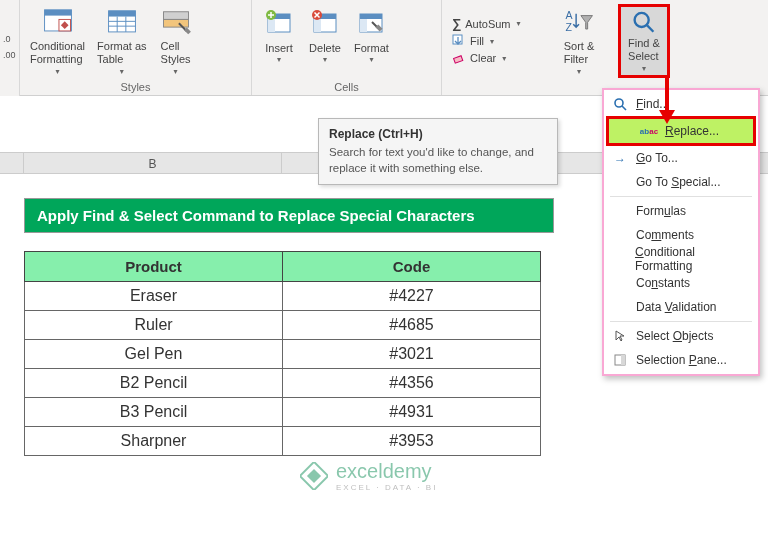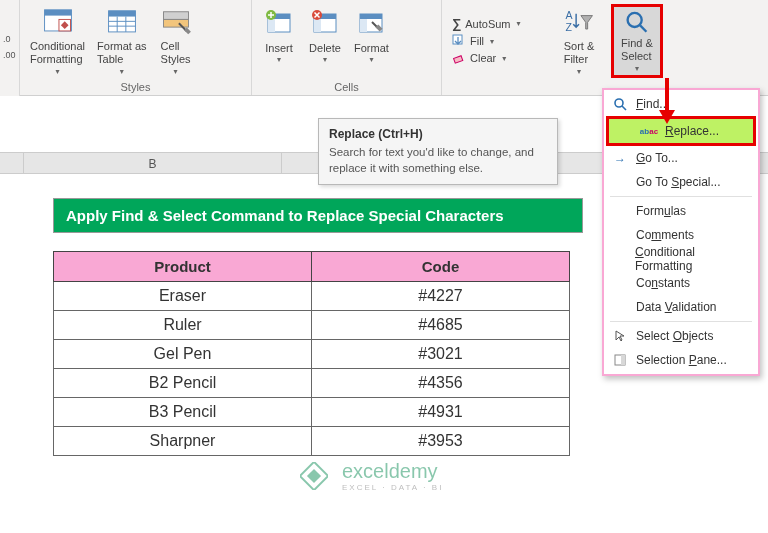--- a/index.html
+++ b/index.html
@@ -39,29 +39,29 @@
 .dropdown-sep { height: 1px; background: #e0e0e0; margin: 2px 6px; }
 
 
 .red-arrow { position: absolute; left: 656px; top: 78px; z-index: 60; }
 
 
 .colhdr { position: absolute; left: 0; top: 152px; width: 768px; height: 22px; background: #e6e6e6; border-top: 1px solid #ccc; border-bottom: 1px solid #ccc; display: flex; }
 .colhdr .ch { border-right: 1px solid #ccc; text-align: center; font-size: 12px; color: #555; line-height: 22px; }
 
 
-.sheet { position: absolute; left: 0; top: 174px; width: 768px; padding-left: 29px; }
+.sheet { position: absolute; left: 0; top: 174px; width: 768px; }
 .title-row { margin: 24px 0 0 24px; }
 .title-cell { background: #00a65a; color: #fff; font-weight: bold; font-size: 15px; padding: 8px 12px; width: 530px; border: 1px solid #999; }
 .tbl { margin: 18px 0 0 24px; border-collapse: collapse; }
-.tbl th { background: #f9a8d4; border: 1.5px solid #444; padding: 6px 10px; font-size: 15px; font-weight: bold; width: 258px; }
+.tbl th { background: #86efac; border: 1.5px solid #444; padding: 6px 10px; font-size: 15px; font-weight: bold; width: 258px; }
 .tbl td { border: 1px solid #666; padding: 5px 10px; font-size: 16px; text-align: center; width: 258px; }
 
 
-.watermark { position: absolute; left: 300px; top: 460px; opacity: 0.55; display: flex; align-items: center; gap: 14px; }
+.watermark { position: absolute; left: 300px; top: 460px; opacity: 0.55; display: flex; align-items: center; gap: 8px; }
 .watermark .wm-text { font-size: 20px; color: #2a9a6a; font-weight: 500; }
 .watermark .wm-sub { font-size: 8px; letter-spacing: 2px; color: #888; }
 
 
 .left-stub { position:absolute; left:0; top:0; width:20px; height:96px; background:#f3f2f1; border-right:1px solid #d8d8d8; }
 .left-stub .dec { position:absolute; left:3px; font-size:9px; color:#555;}
 
 .underline-letter { text-decoration: underline; }
 </style>
 </head>
@@ -178,21 +178,21 @@
       <div class="ribbon-btn">
         <svg class="ico ico-big" viewBox="0 0 34 34">
             <text x="3" y="14" font-size="11" fill="#3a6ea5">A</text>
             <text x="3" y="26" font-size="11" fill="#3a6ea5">Z</text>
             <path d="M14 8 v14 M11 19 l3 3 l3 -3" stroke="#3a6ea5" fill="none" stroke-width="1.5"></path>
             <path d="M19 10 h12 l-5 7 v7 h-2 v-7 z" fill="#b0b0b0" stroke="#777"></path>
           </svg>
         <div class="lbl">Sort &amp;<br>Filter</div>
           <div class="drop">▾</div>
       </div>
-      <div class="ribbon-btn find-select-btn highlight-red" style="margin-left:9px;">
+      <div class="ribbon-btn find-select-btn highlight-red" style="margin-left:16px;">
         <svg class="ico ico-big" viewBox="0 0 34 34">
             <circle cx="14" cy="14" r="9" fill="none" stroke="#2a6fb0" stroke-width="3"></circle>
             <path d="M21 21 l8 8" stroke="#2a6fb0" stroke-width="3"></path>
           </svg>
         <div class="lbl">Find &amp;<br>Select</div>
           <div class="drop">▾</div>
       </div>
     </div>
     <div class="ribbon-group-label">&nbsp;</div>
   </div>

